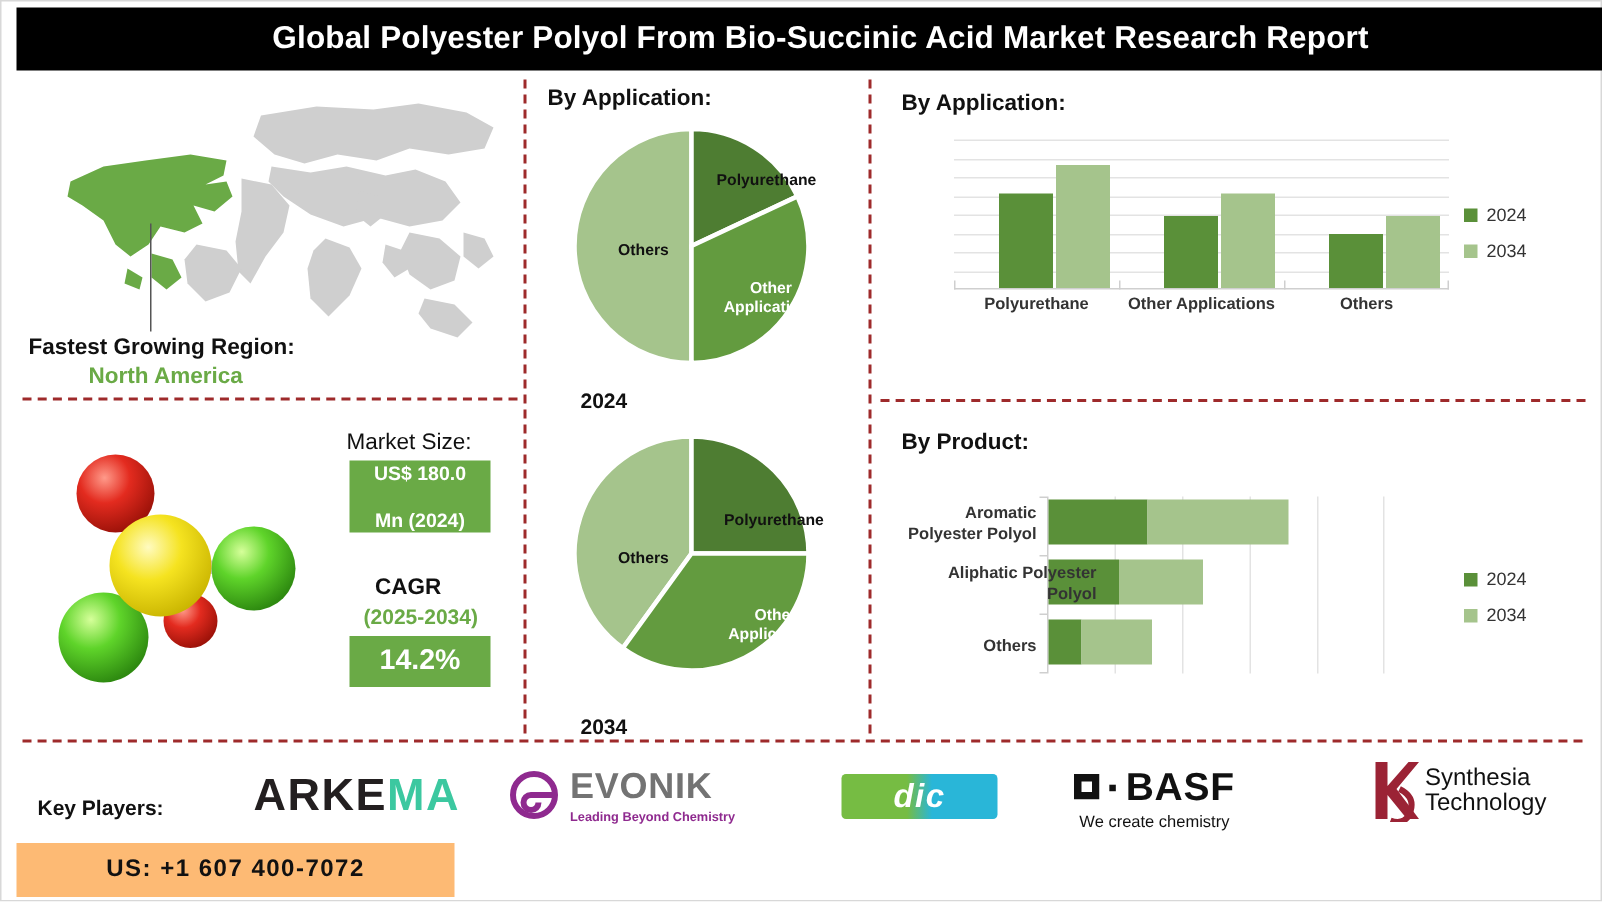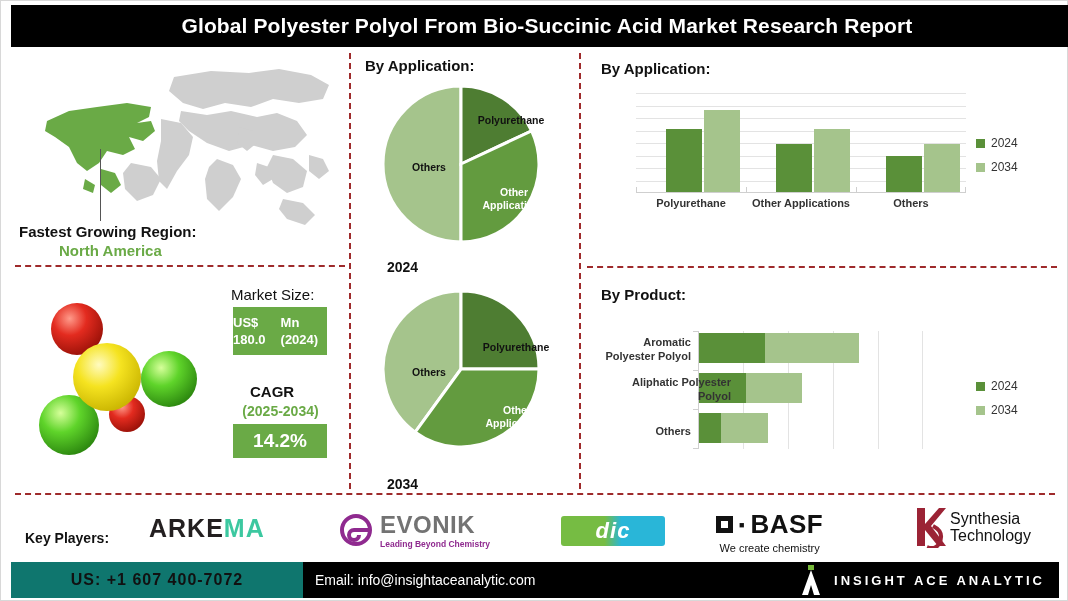--- a/index.html
+++ b/index.html
@@ -30,21 +30,21 @@
   .fgr-label{position:absolute;left:18px;top:222px;font-size:15px;font-weight:bold;color:#111;}
   .fgr-value{position:absolute;left:58px;top:241px;font-size:15px;font-weight:bold;color:#6aaa46;}
 
   
   .mol{position:absolute;left:28px;top:300px;width:185px;height:165px;}
   .mol svg{width:100%;height:100%;display:block;}
 
   
   .ms-title{position:absolute;left:230px;top:285px;font-size:15px;font-weight:normal;color:#111;}
   .ms-box{position:absolute;left:232px;top:306px;width:94px;height:48px;background:#6aaa46;
-          display:flex;flex-direction:row;align-items:center;justify-content:space-between;}
+          display:flex;flex-direction:column;align-items:center;justify-content:space-between;}
   .ms-box span{color:#fff;font-size:13px;font-weight:bold;line-height:17px;}
   .cagr-title{position:absolute;left:249px;top:382px;font-size:15px;font-weight:bold;color:#111;}
   .cagr-years{position:absolute;left:232px;top:402px;width:95px;text-align:center;font-size:14px;font-weight:bold;color:#6aaa46;}
   .cagr-box{position:absolute;left:232px;top:423px;width:94px;height:34px;background:#6aaa46;
             display:flex;align-items:center;justify-content:center;}
   .cagr-box span{color:#fff;font-size:19px;font-weight:bold;}
 
   
   .sec-title{position:absolute;font-size:15px;font-weight:bold;color:#111;}
   .pie{position:absolute;}
@@ -75,21 +75,21 @@
   .hrow .seg{height:100%;}
   .hcat{position:absolute;font-size:11px;font-weight:bold;color:#333;text-align:right;line-height:14px;}
   .tickh{position:absolute;left:-5px;width:5px;height:1px;background:#cfcfcf;}
   .footnote{position:absolute;left:604px;top:463px;font-size:10px;font-style:italic;color:#444;}
 
   
   .kp-label{position:absolute;left:24px;top:529px;font-size:14px;font-weight:bold;color:#111;}
   .logo{position:absolute;}
 
   
-  .foot-green{position:absolute;left:10px;top:561px;width:292px;height:36px;background:#0f766e;
+  .foot-green{position:absolute;left:10px;top:561px;width:292px;height:36px;background:#fdba74;
               display:flex;align-items:center;justify-content:center;}
   .foot-green span{color:#111;font-size:16px;font-weight:bold;letter-spacing:1px;}
   .foot-black{position:absolute;left:302px;top:561px;width:756px;height:36px;background:#000;
               display:flex;align-items:center;}
   .foot-email{color:#fff;font-size:14px;margin-left:12px;}
   .foot-brand{position:absolute;right:14px;display:flex;align-items:center;gap:12px;}
   .foot-brand .bt{color:#fff;font-size:13px;letter-spacing:3px;font-weight:bold;}
 </style>
 </head>
 <body>
@@ -299,21 +299,21 @@
     <div class="row">
         <span class="sw b2034"></span>
       <span>2034</span>
       </div>
   </div>
 
 
   <div class="kp-label">Key Players:</div>
 
   <div class="logo" style="left:148px;top:513px;">
-    <div style="font-size:25px;font-weight:bold;letter-spacing:1px;">
+    <div style="font-size:30px;font-weight:bold;letter-spacing:1px;margin-left:20px;">
       <span style="color:#231f20;">ARKE</span><span style="color:#3cc8a0;">MA</span>
     </div>
   </div>
 
   <div class="logo" style="left:338px;top:510px;display:flex;align-items:center;gap:7px;">
     <svg width="34" height="34" viewBox="0 0 34 34" xmlns="http://www.w3.org/2000/svg">
       <circle cx="17" cy="17" r="14" fill="none" stroke="#8f2a8f" stroke-width="4"></circle>
       <path d="M31 17 H15 a5 5 0 1 0 5 5" fill="none" stroke="#8f2a8f" stroke-width="4"></path>
     </svg>
     <div>
@@ -347,24 +347,14 @@
     </svg>
     <div style="line-height:17px;">
       <div style="font-size:16px;color:#111;">Synthesia</div>
       <div style="font-size:16px;color:#111;">Technology</div>
     </div>
   </div>
 
   <div class="foot-green">
     <span>US: +1 607 400-7072</span>
   </div>
-  <div class="foot-black">
-    <span class="foot-email">Email: info@insightaceanalytic.com</span>
-    <div class="foot-brand">
-      <svg width="22" height="30" viewBox="0 0 22 30" xmlns="http://www.w3.org/2000/svg">
-        <rect x="8" y="0" width="6" height="5" fill="#76b938"></rect>
-        <path d="M11 5 L20 30 H14 L11 20 L8 30 H2 Z" fill="#ffffff"></path>
-      </svg>
-      <span class="bt">INSIGHT ACE ANALYTIC</span>
-    </div>
-  </div>
 
 </div>
 
 </body></html>

